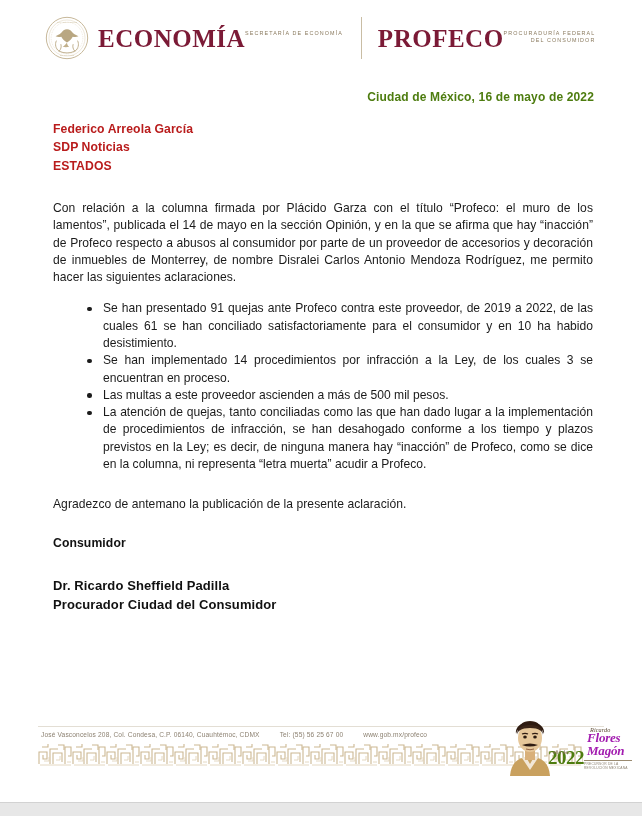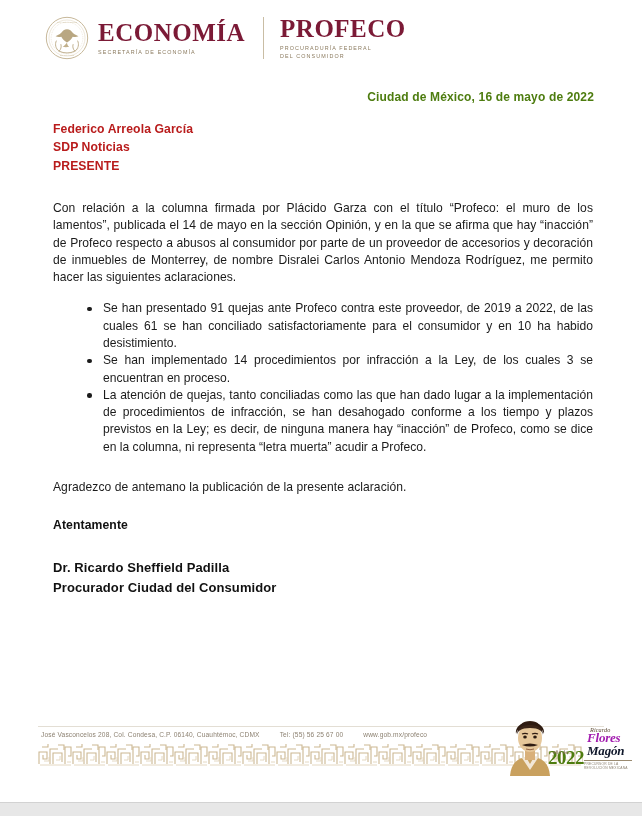--- a/index.html
+++ b/index.html
@@ -43,21 +43,21 @@
     align-items: center;
     gap: 0px;
   }
   .coat {
     width: 44px;
     height: 44px;
     flex: 0 0 44px;
     position: relative;
     margin-right: 9px;
   }
-  .brand-block { display:flex; flex-direction:column; justify-content:center; }
+  .brand-block { display:flex; flex-direction:row; justify-content:center;text-align:right; }
   .brand-main {
     font-family: "Liberation Serif", serif;
     font-weight: 700;
     font-size: 25px;
     letter-spacing: 0.5px;
     color: #7B1A36;
     line-height: 1.0;
   }
   .brand-sub {
     font-family: "Liberation Sans", sans-serif;
@@ -237,21 +237,21 @@
     letter-spacing: -0.2px;
     line-height: 1;
   }
   .seal .name-3 {
     position: absolute;
     left: 83px; top: 28px;
     font-family: "Liberation Serif", serif;
     font-size: 13px;
     font-weight: 700;
     font-style: italic;
-    color: #0f172a;
+    color: #a21caf;
     letter-spacing: -0.2px;
     line-height: 1;
   }
   .seal .seal-rule {
     position: absolute;
     left: 80px; top: 44px; width: 48px; height: 1px;
     background: #9a8a70;
   }
   .seal .seal-foot {
     position: absolute;
@@ -301,39 +301,40 @@
           <div>DEL CONSUMIDOR</div>
         </div>
       </div>
     </div>
 
     <div class="date-line">Ciudad de México, 16 de mayo de 2022</div>
 
     <div class="addressee">
       <div>Federico Arreola García</div>
       <div>SDP Noticias</div>
-      <div>PRESENTE</div>
+      <div>ESTADOS</div>
     </div>
 
     <div class="body-wrap">
 
       <p class="para">Con relación a la columna firmada por Plácido Garza con el título “Profeco: el muro de los lamentos”, publicada el 14 de mayo en la sección Opinión, y en la que se afirma que hay “inacción” de Profeco respecto a abusos al consumidor por parte de un proveedor de accesorios y decoración de inmuebles de Monterrey, de nombre Disralei Carlos Antonio Mendoza Rodríguez, me permito hacer las siguientes aclaraciones.</p>
 
       <ul class="bullets">
         <li>Se han presentado 91 quejas ante Profeco contra este proveedor, de 2019 a 2022, de las cuales 61 se han conciliado satisfactoriamente para el consumidor y en 10 ha habido desistimiento.</li>
         <li>Se han implementado 14 procedimientos por infracción a la Ley, de los cuales 3 se encuentran en proceso.</li>
+        <li>Las multas a este proveedor ascienden a más de 500 mil pesos.</li>
         <li>La atención de quejas, tanto conciliadas como las que han dado lugar a la implementación de procedimientos de infracción, se han desahogado conforme a los tiempo y plazos previstos en la Ley; es decir, de ninguna manera hay “inacción” de Profeco, como se dice en la columna, ni representa “letra muerta” acudir a Profeco.</li>
       </ul>
 
       <div class="gap-sm"></div>
 
 
       <p class="para">Agradezco de antemano la publicación de la presente aclaración.</p>
 
-      <div class="signoff">Atentamente</div>
+      <div class="signoff">Consumidor</div>
 
       <div class="signature">
         <div>Dr. Ricardo Sheffield Padilla</div>
         <div>Procurador Ciudad del Consumidor</div>
       </div>
     </div>
 
     <div class="footer">
       <div class="footer-rule"></div>
 

